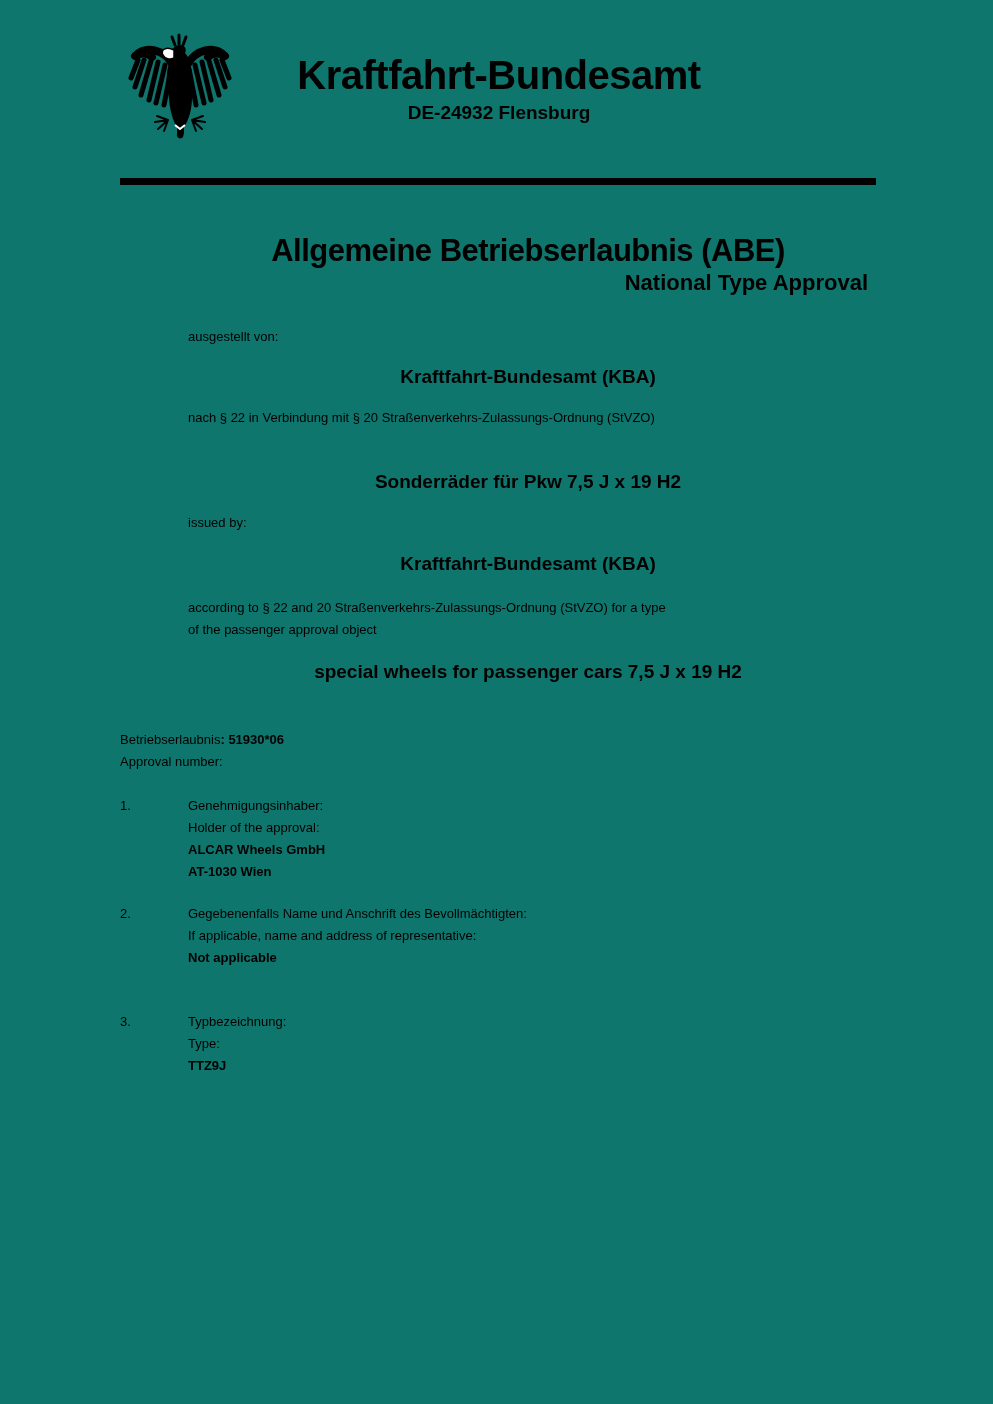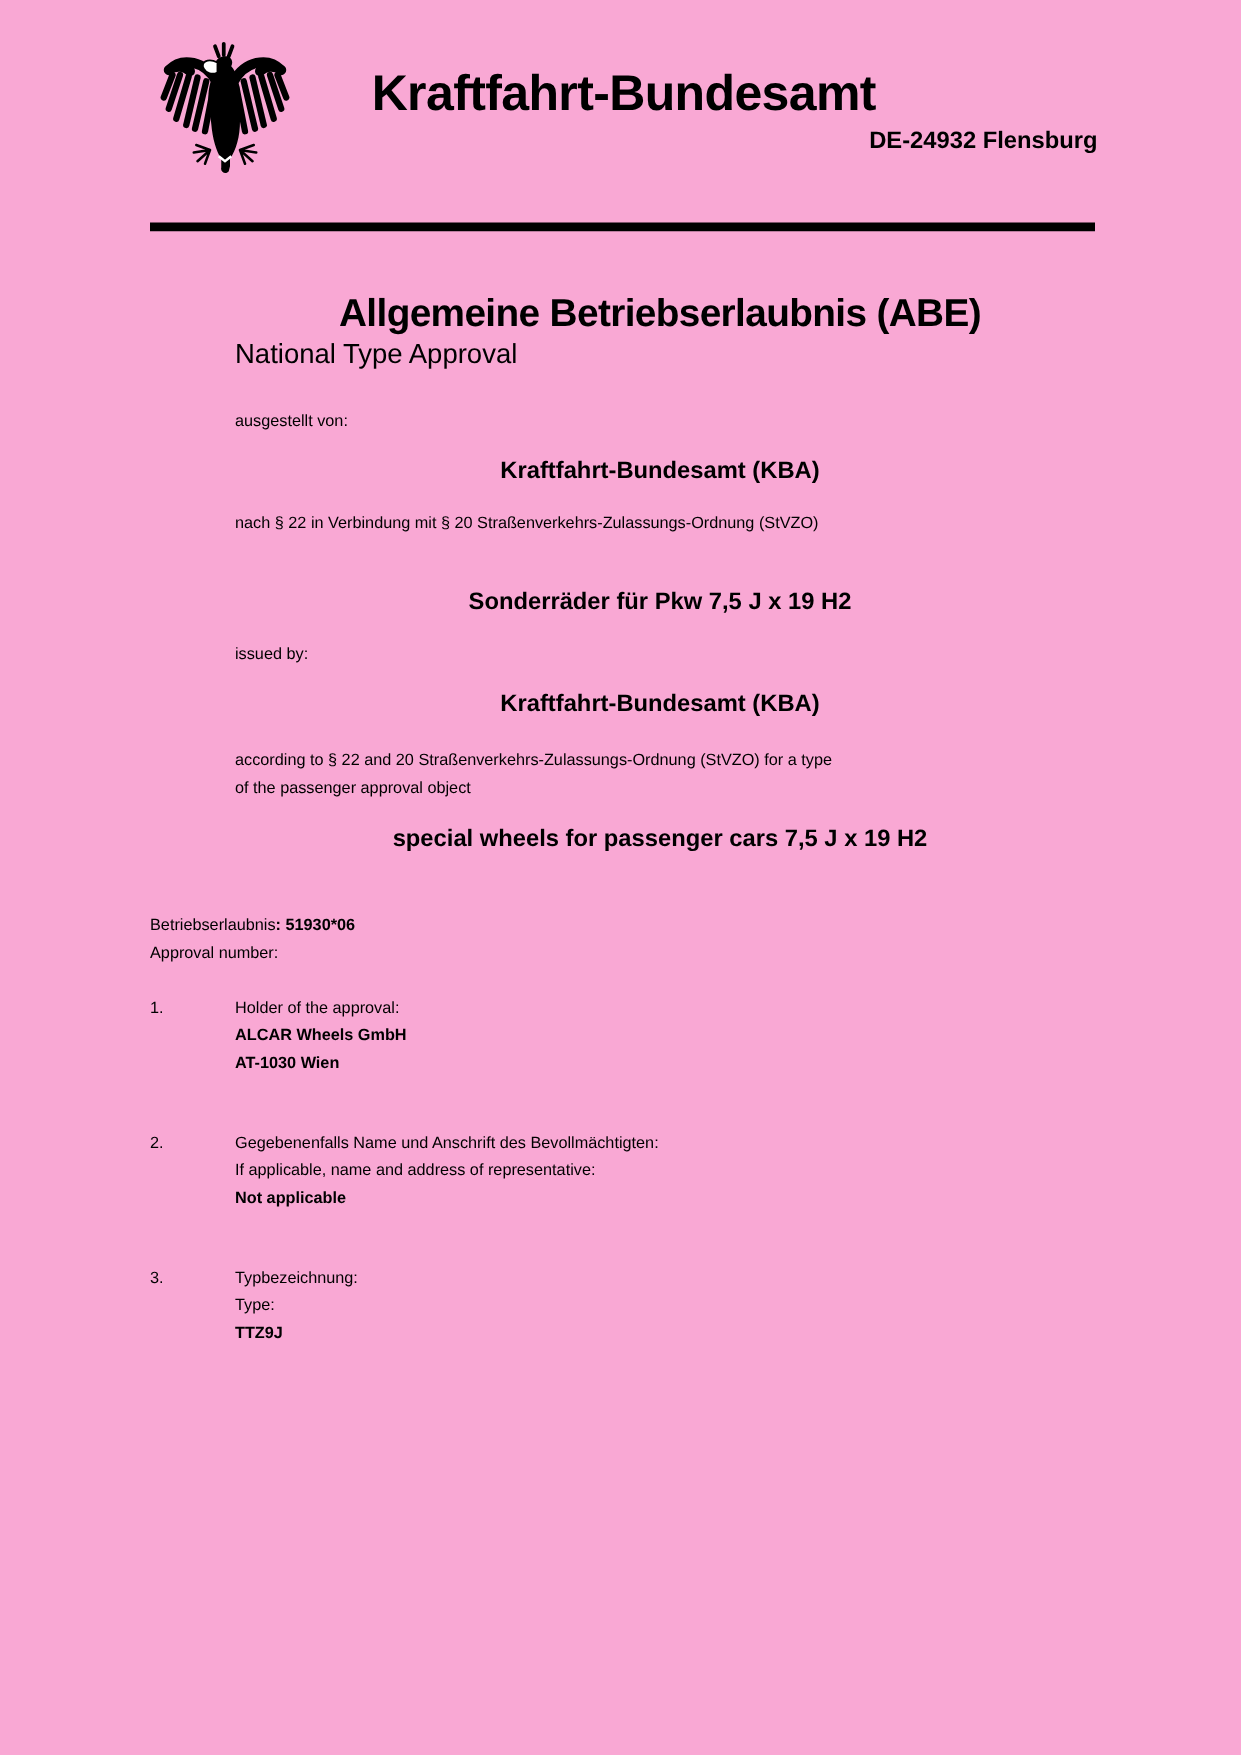--- a/index.html
+++ b/index.html
@@ -1,21 +1,21 @@
 <!DOCTYPE html>
 <html><head>
 <meta charset="utf-8">
 <style>
   * { margin: 0; padding: 0; box-sizing: border-box; }
   html, body { background: #ffffff; }
   .page {
     position: relative;
     width: 993px;
     height: 1404px;
-    background: #f9a8d4;
+    background: #0f766e;
     color: #000000;
     font-family: "Liberation Sans", sans-serif;
     overflow: hidden;
   }
   
   .eagle {
     position: absolute;
     left: 128px;
     top: 33px;
     width: 104px;
@@ -34,21 +34,20 @@
     font-weight: bold;
     letter-spacing: -0.5px;
     line-height: 46px;
     white-space: nowrap;
   }
   .agency-location {
     font-size: 19px;
     font-weight: bold;
     line-height: 22px;
     margin-top: 4px;
-    text-align: right;
   }
   .header-rule {
     position: absolute;
     left: 120px;
     top: 178px;
     width: 756px;
     height: 7px;
     background: #000000;
   }
   
@@ -62,23 +61,23 @@
     font-weight: bold;
     letter-spacing: -0.5px;
     line-height: 36px;
     white-space: nowrap;
   }
   .doc-subtitle {
     position: absolute;
     left: 188px;
     top: 270px;
     width: 680px;
-    text-align: left;
+    text-align: right;
     font-size: 22px;
-    font-weight: normal;
+    font-weight: bold;
     line-height: 26px;
   }
   
   .body-text { font-size: 13px; line-height: 22px; }
   .abs { position: absolute; }
   .indent { left: 188px; }
   .centered {
     left: 188px;
     width: 680px;
     text-align: center;
@@ -174,20 +173,21 @@
   <div class="abs approval-block body-text" style="top:729px">
     <div>
       <span>Betriebserlaubnis</span><span class="bold">: 51930*06</span>
     </div>
     <div>Approval number:</div>
   </div>
 
   <div class="abs section body-text" style="top:795px">
     <span class="sec-num">1.</span>
     <div class="sec-body">
+      <div>Genehmigungsinhaber:</div>
       <div>Holder of the approval:</div>
       <div class="bold">ALCAR Wheels GmbH</div>
       <div class="bold">AT-1030 Wien</div>
     </div>
   </div>
 
   <div class="abs section body-text" style="top:903px">
     <span class="sec-num">2.</span>
     <div class="sec-body">
       <div>Gegebenenfalls Name und Anschrift des Bevollmächtigten:</div>

